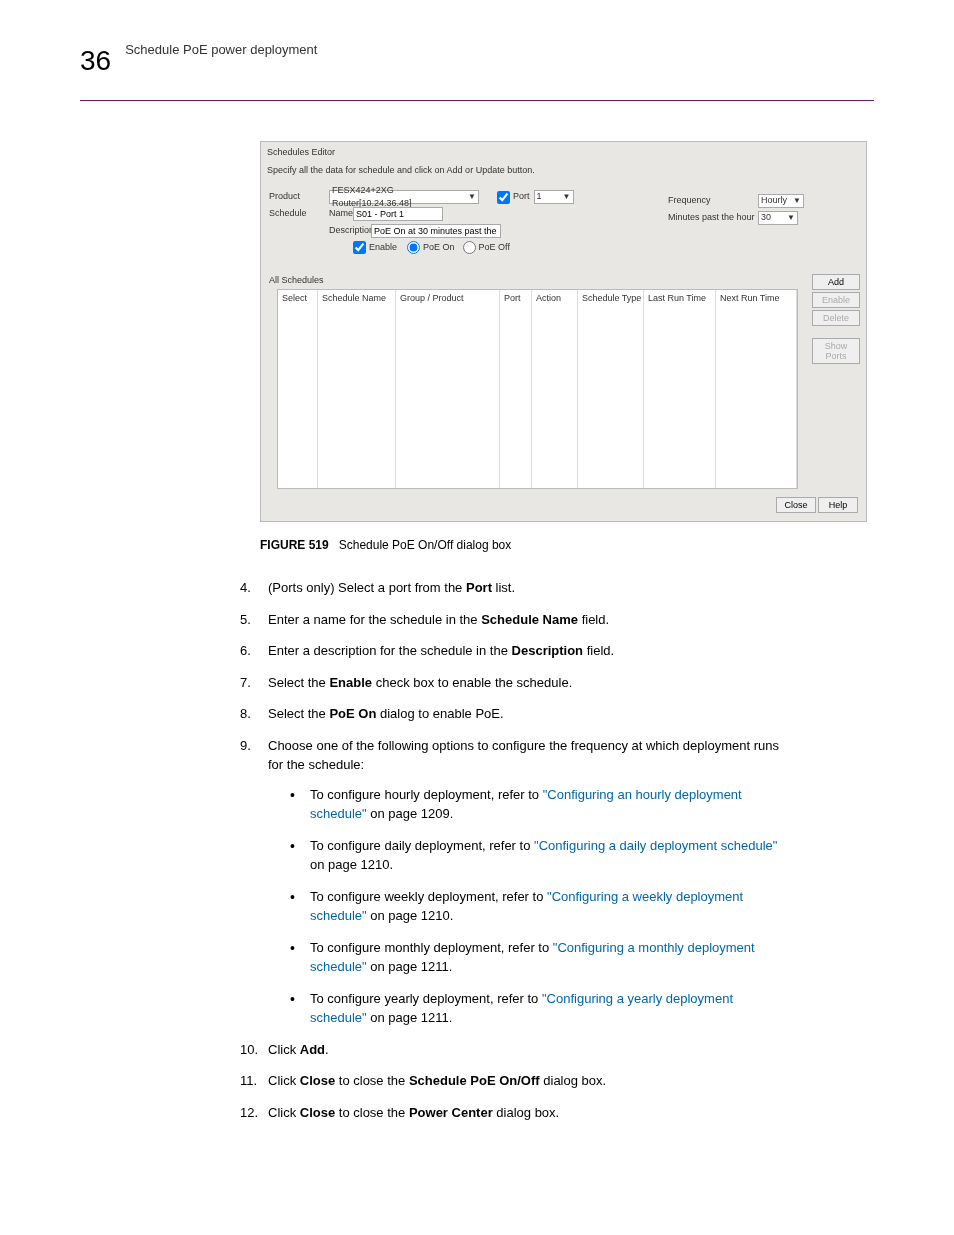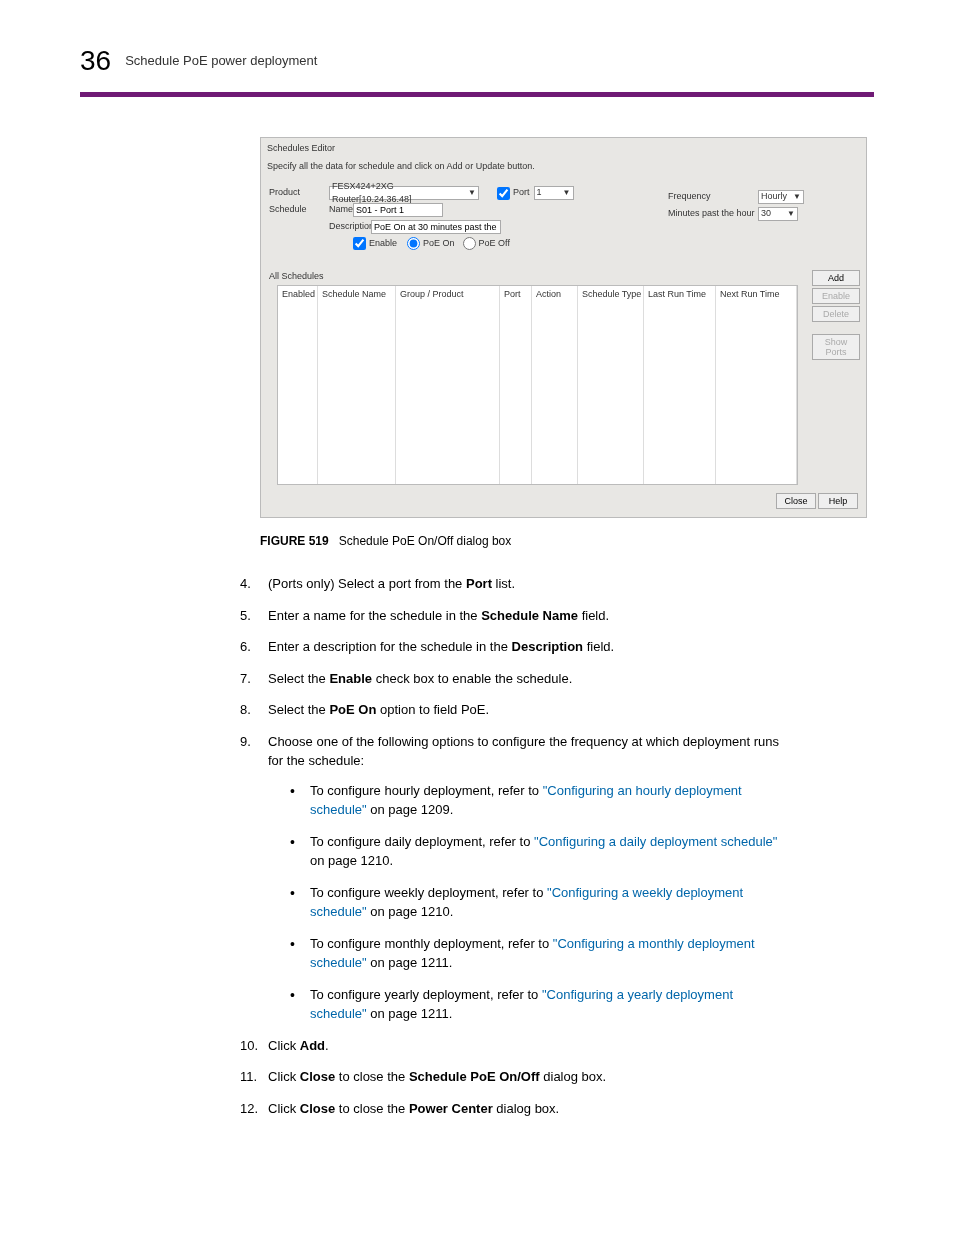--- a/index.html
+++ b/index.html
@@ -8,23 +8,23 @@
     background: #fff;
     color: #000;
     width: 954px;
     margin: 0 auto;
     padding: 40px 80px 60px 80px;
     font-size: 13px;
     line-height: 1.5;
   }
   .page-header {
     display: flex;
-    align-items: center;
-    padding-bottom: 10px;
-    border-bottom: 5px solid #701a75;
+    align-items: flex-start;
+    padding-bottom: 18px;
+    border-bottom: 1px solid #701a75;
     margin-bottom: 40px;
   }
   .page-number {
     font-size: 28px;
     font-weight: normal;
     margin-right: 14px;
   }
   .header-title {
     font-size: 13px;
     color: #333;
@@ -249,21 +249,21 @@
             <span class="arrow">▼</span>
           </div>
         </div>
       </div>
     </div>
 
     <div class="tbl-head">All Schedules</div>
     <div class="table-region">
       <div class="sched-table">
         <div class="sched-cols">
-          <div class="sched-col" style="width:40px">Enabled</div>
+          <div class="sched-col" style="width:40px">Select</div>
           <div class="sched-col" style="width:78px">Schedule Name</div>
           <div class="sched-col" style="width:104px">Group / Product</div>
           <div class="sched-col" style="width:32px">Port</div>
           <div class="sched-col" style="width:46px">Action</div>
           <div class="sched-col" style="width:66px">Schedule Type</div>
           <div class="sched-col" style="width:72px">Last Run Time</div>
           <div class="sched-col" style="flex:1">Next Run Time</div>
         </div>
       </div>
     </div>
@@ -295,21 +295,21 @@
   <li>
     <span>Enter a name for the schedule in the </span><span class="b">Schedule Name</span><span> field.</span>
   </li>
   <li>
     <span>Enter a description for the schedule in the </span><span class="b">Description</span><span> field.</span>
   </li>
   <li>
     <span>Select the </span><span class="b">Enable</span><span> check box to enable the schedule.</span>
   </li>
   <li>
-    <span>Select the </span><span class="b">PoE On</span><span> option to field PoE.</span>
+    <span>Select the </span><span class="b">PoE On</span><span> dialog to enable PoE.</span>
   </li>
   <li>
     <span>Choose one of the following options to configure the frequency at which deployment runs for the schedule:</span>
     <ul class="bullets">
       <li>
         <span>To configure hourly deployment, refer to </span><a class="xref">"Configuring an hourly deployment schedule"</a><span> on page 1209.</span>
       </li>
       <li>
         <span>To configure daily deployment, refer to </span><a class="xref">"Configuring a daily deployment schedule"</a><span> on page 1210.</span>
       </li>

